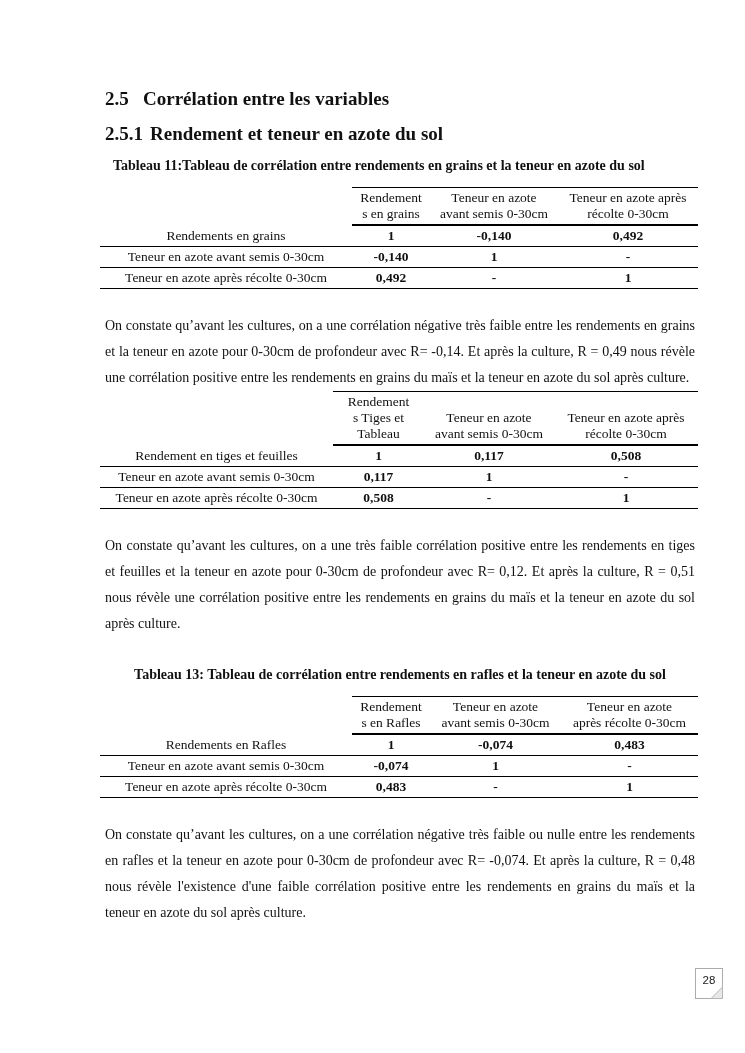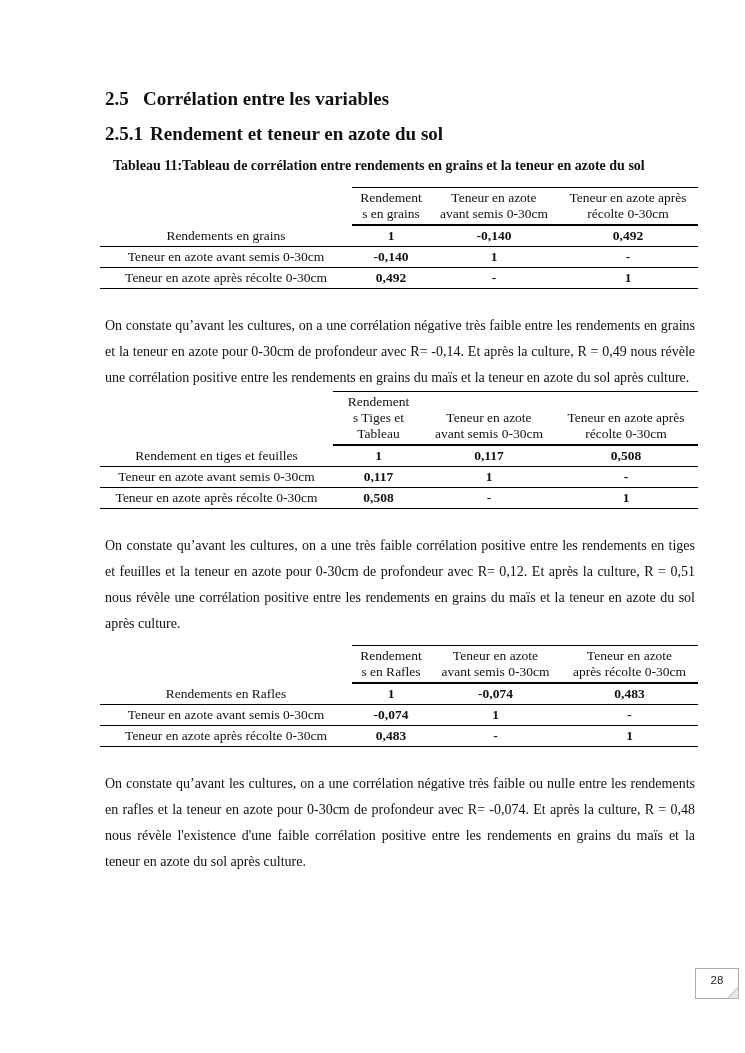--- a/index.html
+++ b/index.html
@@ -35,21 +35,21 @@
   .t13 col.c2{width:131px;} .t13 col.c3{width:137px;}
   .para{
     font-size:14px;line-height:26px;text-align:justify;margin:22px 0 0 0;
   }
   .para.after-table{margin-top:24px;}
   .cap-gap{margin-top:30px;}
   .tbl-gap{margin-top:8px;}
   .cap12-gap{margin-top:14px;}
   
   .page-box{
-    position:absolute;left:695px;top:968px;width:44px;height:31px;
+    position:absolute;left:695px;top:968px;width:28px;height:31px;
     border:1px solid #ababab;background:#fff;box-sizing:border-box;
   }
   .page-box .num{
     display:block;text-align:center;font-size:11.5px;line-height:22px;
     font-family:"Liberation Sans","DejaVu Sans",sans-serif;color:#222;
   }
   .fold{
     position:absolute;right:-1px;bottom:-1px;width:0;height:0;
     border-left:13px solid transparent;border-bottom:13px solid #b5b5b5;
   }
@@ -160,20 +160,21 @@
         <td class="lbl">Teneur en azote après récolte  0-30cm</td>
         <td class="val">0,508</td>
         <td class="val">-</td>
         <td class="val">1</td>
       </tr>
     </tbody>
   </table>
 
   <p class="para after-table">On constate qu’avant les cultures, on a une très faible corrélation positive entre les rendements en tiges et feuilles et la teneur en azote pour 0-30cm de profondeur avec R= 0,12. Et après la culture, R = 0,51 nous révèle une corrélation positive entre les rendements en grains du maïs et la teneur en azote du sol après culture.</p>
 
+  <p class="t-caption centered cap-gap">Tableau 13: Tableau de corrélation entre rendements en rafles et la teneur en azote du sol</p>
 
   <table class="ctable t13 tbl-gap">
     <colgroup>
         <col class="c0">
         <col class="c1">
         <col class="c2">
         <col class="c3">
       </colgroup>
     <thead>
       <tr>

